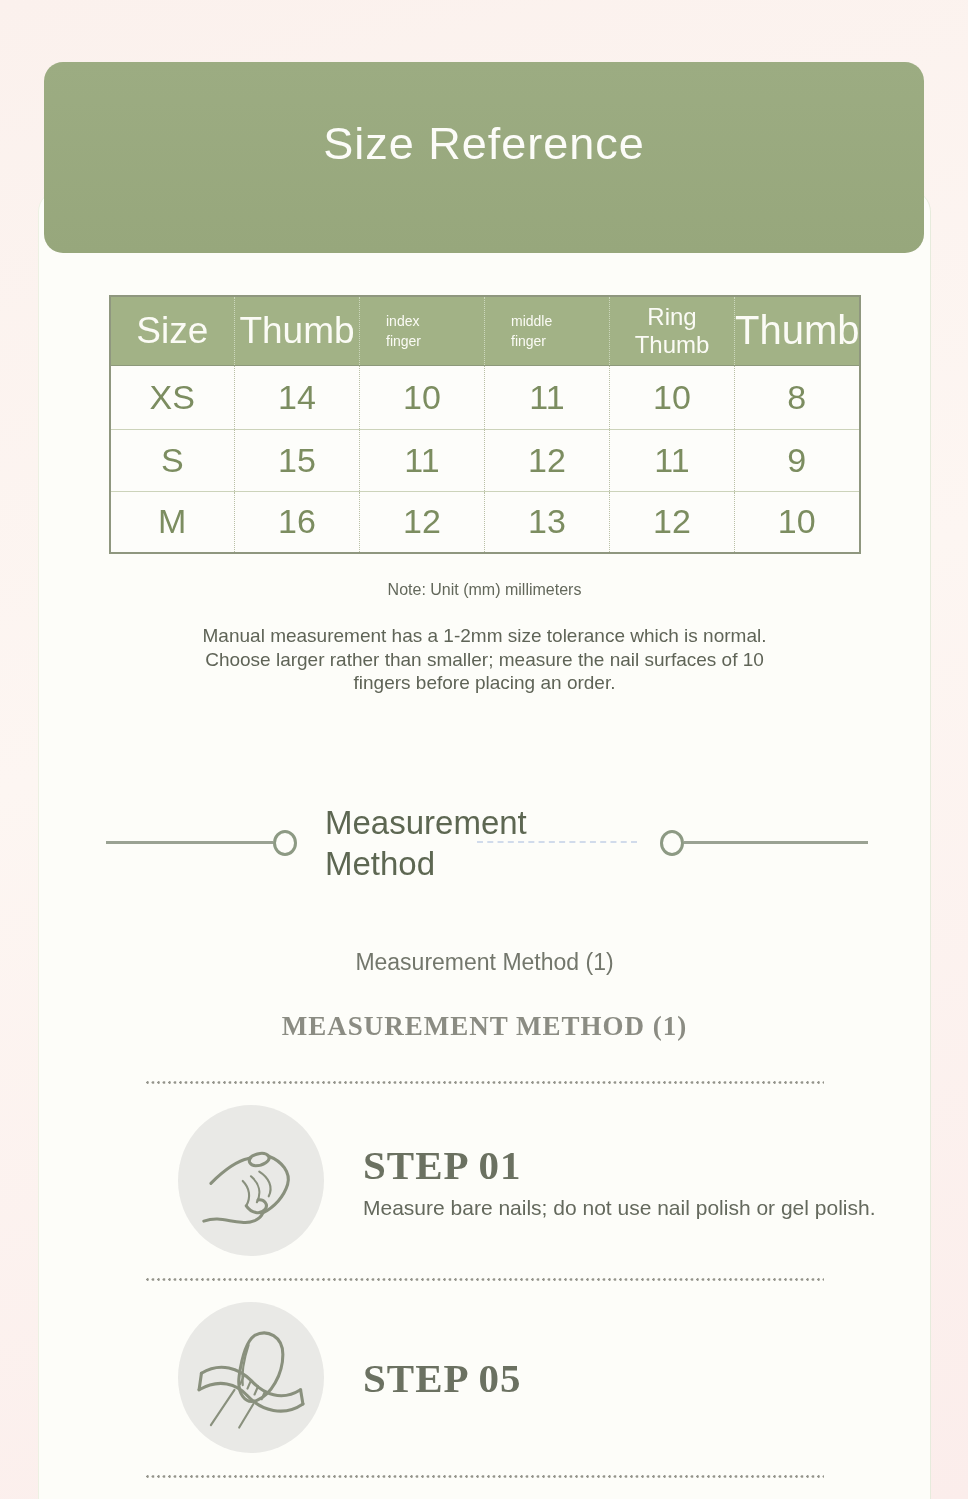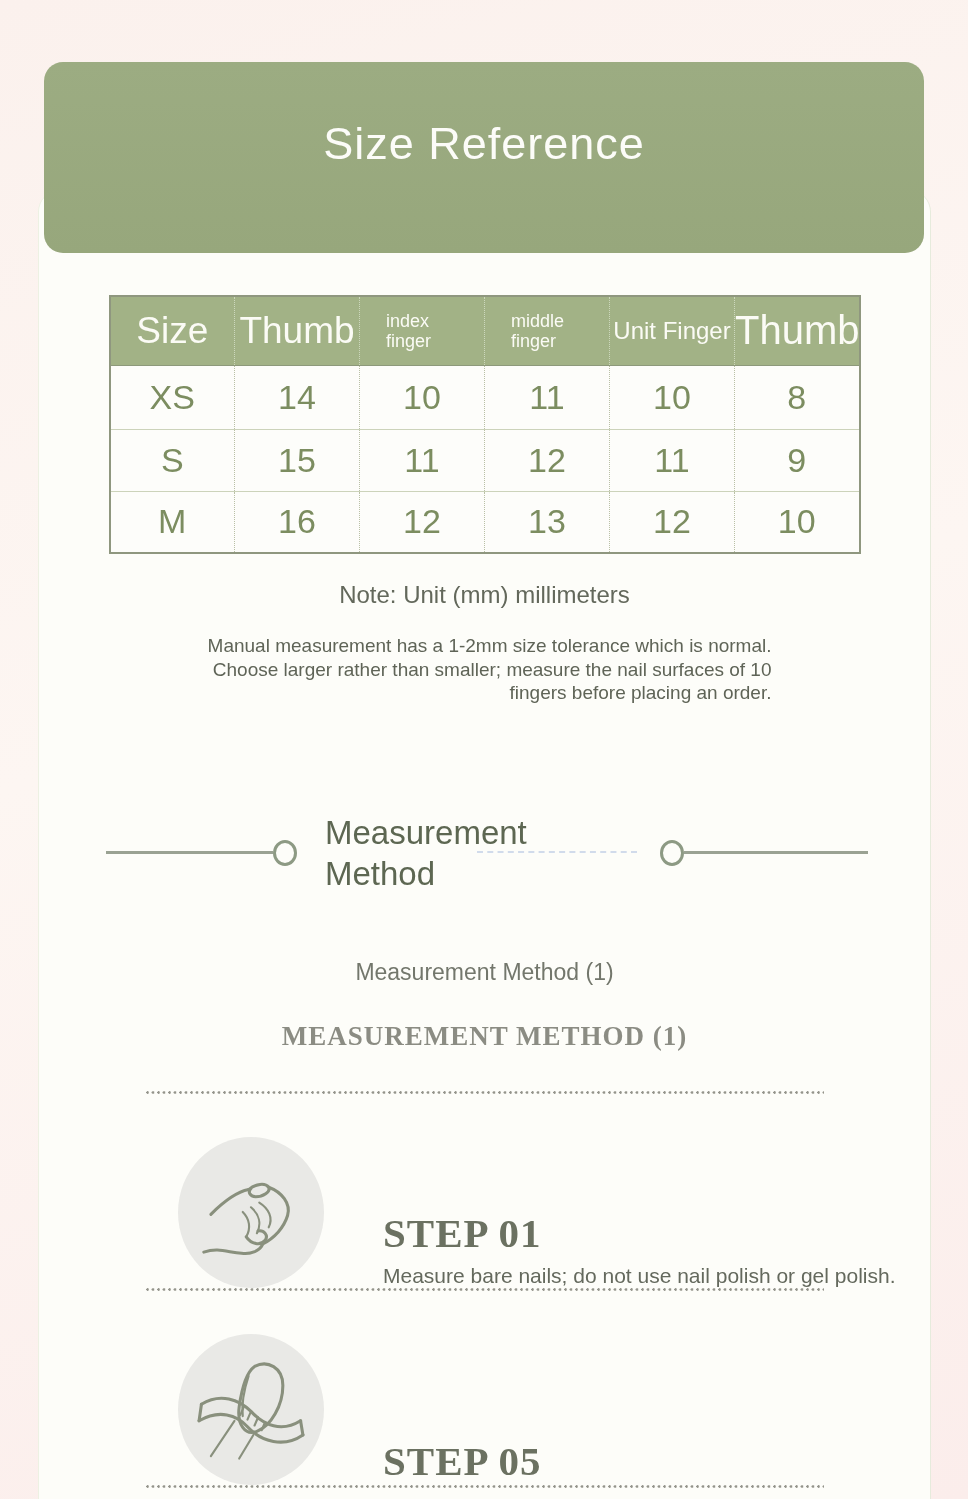--- a/index.html
+++ b/index.html
@@ -63,47 +63,47 @@
     height: 69px;
     border-right: 1px dotted #cdd8bd;
     border-bottom: 1px solid #8d997b;
     vertical-align: middle;
     text-align: center;
   }
   .size-table th:last-child { border-right: none; }
   .size-table th.h-lg  { font-size: 37px; }
   .size-table th.h-xl  { font-size: 40px; }
   .size-table th.h-md  { font-size: 24px; }
-  .size-table th.h-sm  { font-size: 18px; text-align: left; padding-left: 26px; line-height: 20px; }
+  .size-table th.h-sm  { font-size: 14px; text-align: left; padding-left: 26px; line-height: 20px; }
   .size-table th.h-sm .wrap { display: inline-block; width: 62px; text-align: left; }
   .size-table td {
     color: #7c8d60;
     font-size: 34px;
     text-align: center;
     height: 62px;
     border-right: 1px dotted #b9c0a5;
     border-top: 1px solid #ccd3ba;
     background: #fdfdfa;
   }
   .size-table td:last-child { border-right: none; }
   .size-table tbody tr:first-child td { height: 64px; }
   
   .note {
     margin-top: 27px;
     text-align: center;
     color: #63685b;
-    font-size: 24px;
+    font-size: 16px;
   }
   .tolerance {
     width: 574px;
     margin: 25px auto 0;
     color: #5f6457;
     font-size: 19px;
     line-height: 23.5px;
-    text-align: right;
+    text-align: center;
   }
   
   .deco-row {
     margin-top: 106px;
     display: flex;
     align-items: center;
     padding: 0 62px 0 67px;
     height: 84px;
   }
   .deco-line {
@@ -161,23 +161,22 @@
     margin: 0 auto;
     height: 3px;
     background-image: radial-gradient(circle at 1.5px 1.5px, #94948b 1.1px, transparent 1.5px);
     background-size: 5.5px 3px;
     background-repeat: repeat-x;
   }
   .dots.first { margin-top: 39px; }
   
   .step {
     display: flex;
-    align-items: flex-end;
+    align-items: center;
     height: 194px;
-    gap: 20px;
   }
   .step-icon-wrap {
     flex: none;
     margin-left: 139px;
     width: 146px;
     height: 151px;
     border-radius: 50%;
     background: #e9e9e6;
     display: flex;
     align-items: center;
@@ -222,21 +221,21 @@
 
   <div class="card">
 
     <table class="size-table">
       <thead>
         <tr>
           <th class="h-lg"><span>Size</span></th>
           <th class="h-lg"><span>Thumb</span></th>
           <th class="h-sm"><span class="wrap">index finger</span></th>
           <th class="h-sm"><span class="wrap">middle finger</span></th>
-          <th class="h-md"><span>Unit Finger</span></th>
+          <th class="h-md"><span>Ring Thumb</span></th>
           <th class="h-xl"><span>Thumb</span></th>
         </tr>
       </thead>
       <tbody>
         <tr>
           <td>XS</td>
           <td>14</td>
           <td>10</td>
           <td>11</td>
           <td>10</td>

